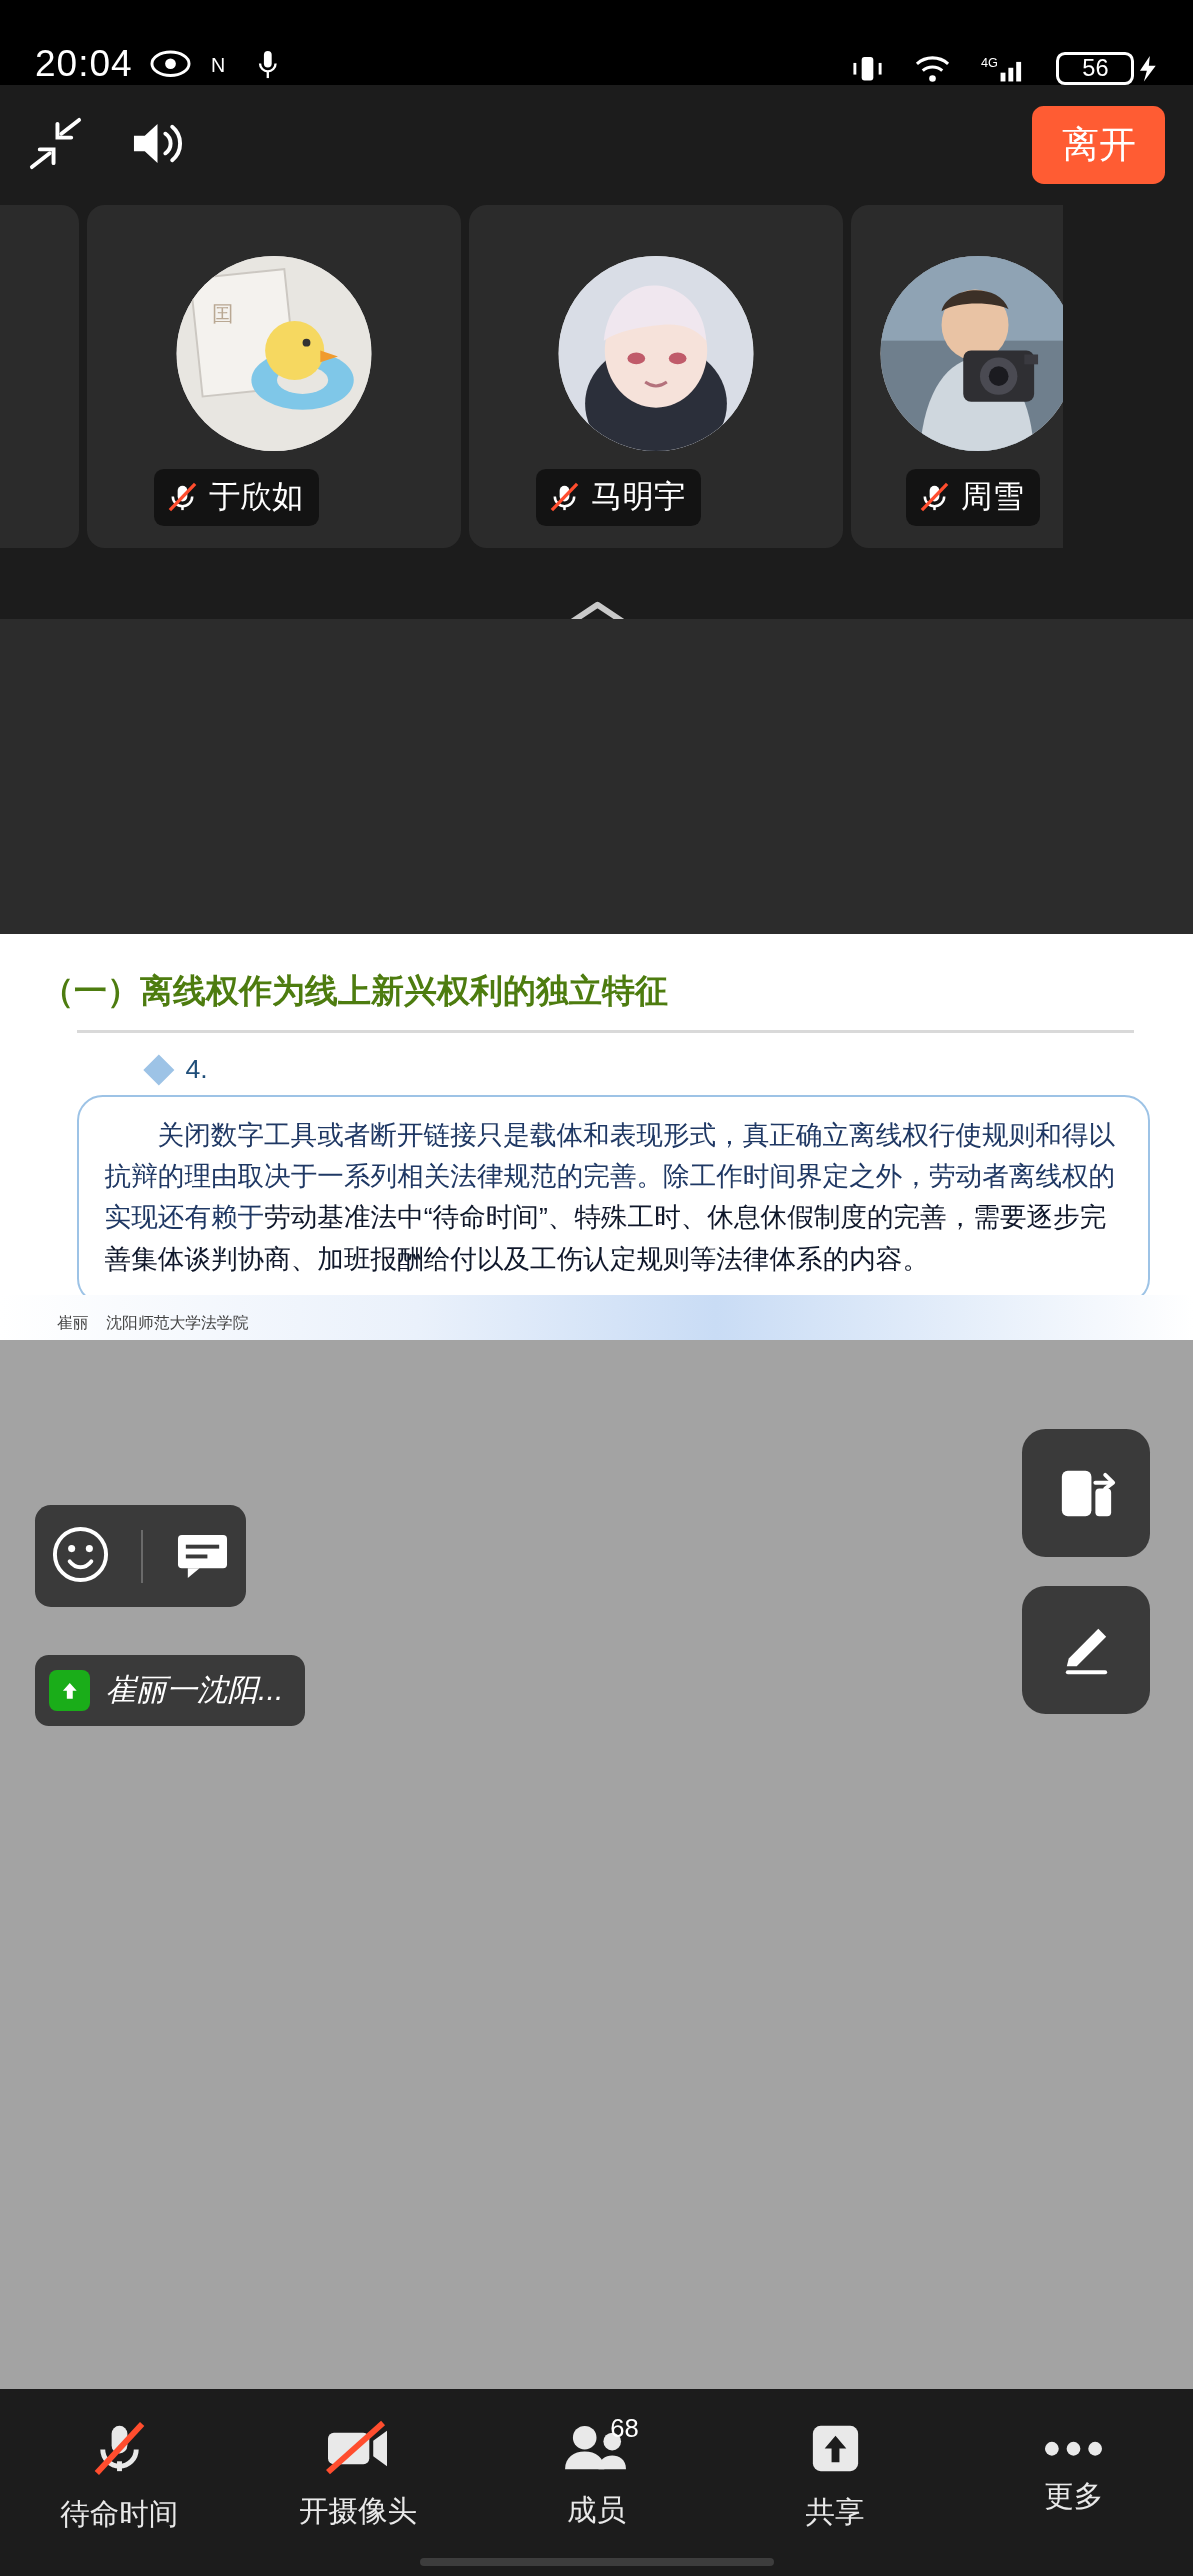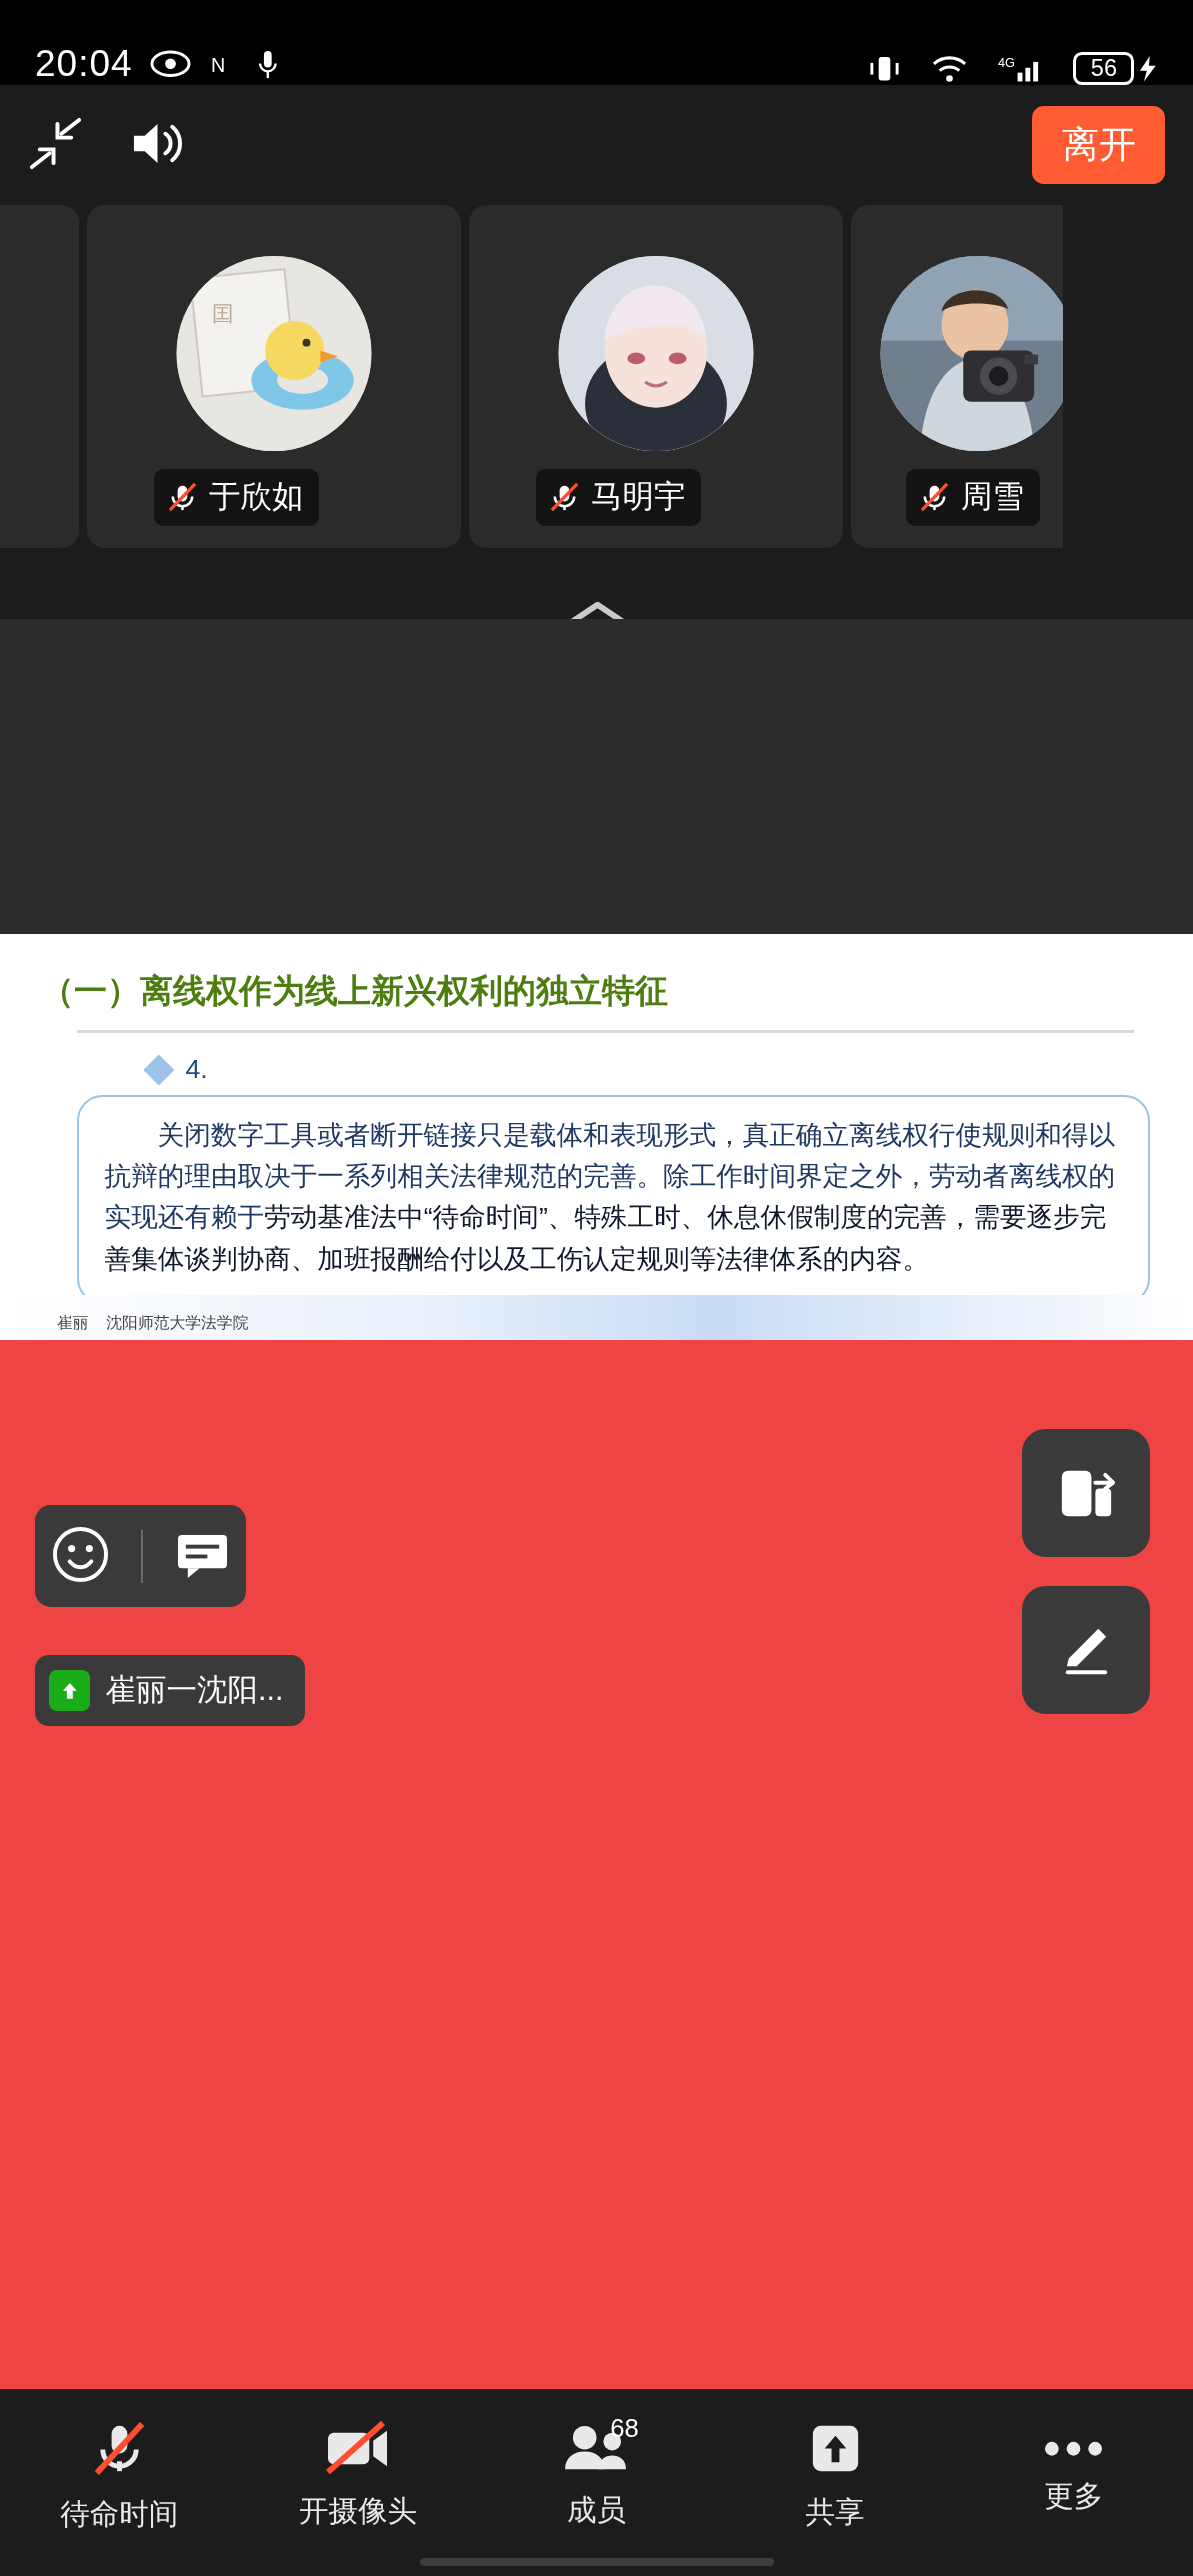--- a/index.html
+++ b/index.html
@@ -48,21 +48,21 @@
     align-items: center;
     gap: 30px;
   }
   .icon-sm { display: block; }
   .battery {
     display: flex;
     align-items: center;
     gap: 3.9px;
   }
   .battery-body {
-    width: 61px;
+    width: 78px;
     height: 33px;
     border: 3px solid #fff;
     border-radius: 8.9px;
     font-size: 23.6px;
     color: #fff;
     display: flex;
     align-items: center;
     justify-content: center;
     box-sizing: border-box;
   }
@@ -239,22 +239,23 @@
     gap: 17.7px;
     padding: 0 0 5.9px 57px;
     box-sizing: border-box;
     font-size: 15.8px;
     color: #444;
   }
 
   
   .lower {
     flex: 1;
-    background: #ef4444;
-    position: relative;
+    background: #a3a3a3;
+    position: relative;
+    font-style: italic;
   }
   .side-btn {
     position: absolute;
     right: 43px;
     width: 128px;
     height: 128px;
     background: #3a3a3a;
     border-radius: 23.6px;
     display: flex;
     align-items: center;

